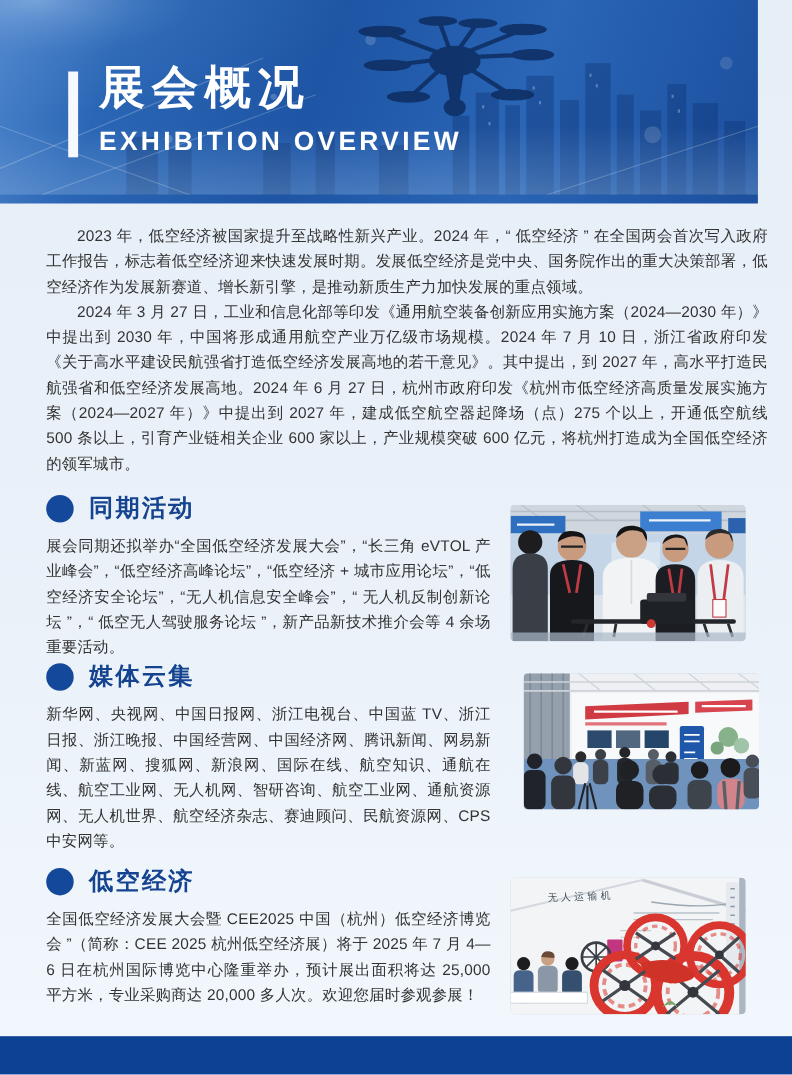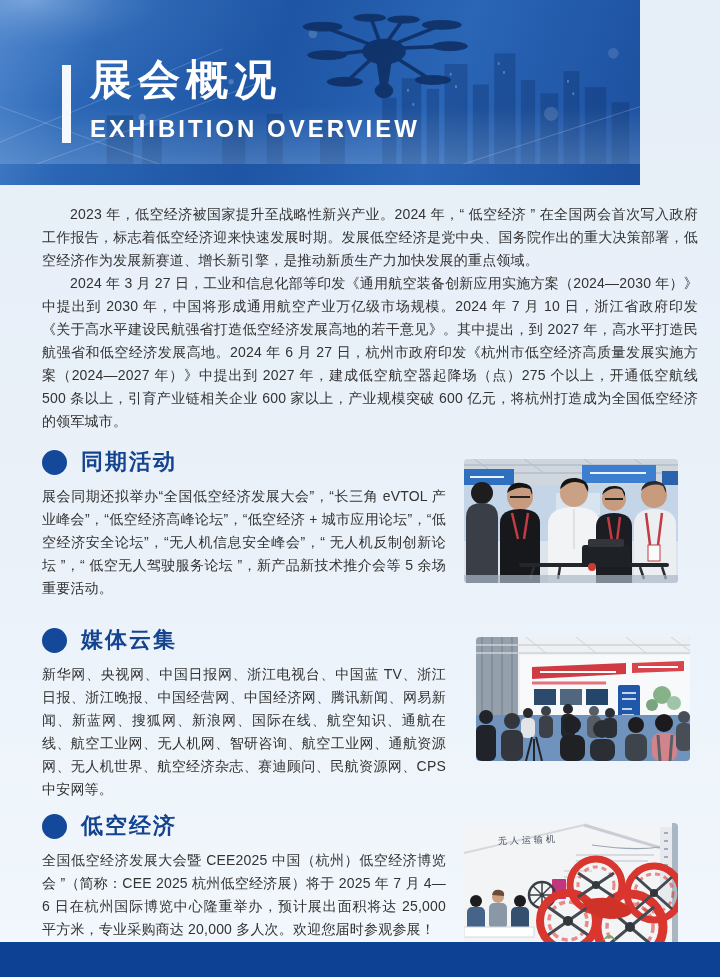--- a/index.html
+++ b/index.html
@@ -7,41 +7,41 @@
   html,body { background:#dfe8f2; }
   body { font-family:"Liberation Sans","DejaVu Sans",sans-serif; }
   .page {
     position:relative; width:720px; height:977px; margin:0 auto;
     background:linear-gradient(180deg,#e6eef7 0%,#eaf1f9 55%,#f1f7fc 96%,#f5fafd 100%);
     overflow:hidden;
   }
 
   
   .banner {
-    position:relative; width:640px; height:185px;
+    position:relative; width:689px; height:185px;
     background:linear-gradient(108deg,#4f86cd 0%,#2a66b5 16%,#1e55a4 42%,#2a65b6 68%,#1c4f9e 100%);
     overflow:hidden;
   }
   .banner svg { position:absolute; inset:0; display:block; }
   .banner-titles { position:absolute; left:90px; top:57px; z-index:3; color:#ffffff; }
   .title-cn { font-size:42px; font-weight:bold; letter-spacing:6px; line-height:1.1; }
   .title-en { margin-top:12px; font-size:24px; font-weight:bold; letter-spacing:3px; }
   .title-bar { position:absolute; left:62px; top:65px; width:9px; height:78px; background:#f5f8fc; z-index:3; }
 
   
   .intro { padding:18px 22px 0 42px; }
   .intro p {
     font-size:14px; line-height:23px; color:#333; text-align:justify;
     text-indent:2em; letter-spacing:0.2px;
   }
 
   
   .sections { padding:6px 30px 0 42px; }
   .row { display:flex; align-items:flex-start; }
-  .row-1 { margin-top:8px; margin-bottom:25px; }
+  .row-1 { margin-top:8px; }
   .row-2 { margin-bottom:10px;justify-content:space-between; }
   .col-text { width:404px; flex:0 0 404px; }
   .sec-head { display:flex; align-items:center; margin-bottom:8px; }
   .dot { width:25px; height:25px; border-radius:50%; background:#14489a; margin-right:14px; flex:0 0 25px; }
   .sec-title { font-size:22px; font-weight:bold; color:#14438f; letter-spacing:2px; }
   .sec-body { font-size:14px; line-height:23px; color:#333; text-align:justify; letter-spacing:0.2px; }
   .photo {
     position:relative; width:214px; height:124px; margin-left:18px; margin-top:12px;
     border-radius:4px; overflow:hidden; flex:0 0 214px; background:#cfd8e2;
   }
@@ -156,21 +156,21 @@
   </section>
 
   <div class="sections">
 
     <div class="row row-1">
       <div class="col-text">
         <div class="sec-head">
           <span class="dot"></span>
           <h2 class="sec-title">同期活动</h2>
         </div>
-        <p class="sec-body">展会同期还拟举办“全国低空经济发展大会”，“长三角 eVTOL 产业峰会”，“低空经济高峰论坛”，“低空经济 + 城市应用论坛”，“低空经济安全论坛”，“无人机信息安全峰会”，“ 无人机反制创新论坛 ”，“ 低空无人驾驶服务论坛 ”，新产品新技术推介会等 5 余场重要活动。</p>
+        <p class="sec-body">展会同期还拟举办“全国低空经济发展大会”，“长三角 eVTOL 产业峰会”，“低空经济高峰论坛”，“低空经济 + 城市应用论坛”，“低空经济安全论坛”，“无人机信息安全峰会”，“ 无人机反制创新论坛 ”，“ 低空无人驾驶服务论坛 ”，新产品新技术推介会等 4 余场重要活动。</p>
       </div>
       <figure class="photo">
         <svg viewBox="0 0 214 124">
           <rect width="214" height="124" fill="#dde4ec"></rect>
 
           <g>
             <rect x="0" y="0" width="214" height="26" fill="#cfd6de"></rect>
             <path d="M0,6 H214 M0,14 H214" stroke="#b4bec9" stroke-width="1.5"></path>
             <path d="M10,0 L30,14 M60,0 L80,14 M120,0 L140,14 M170,0 L190,14" stroke="#b4bec9" stroke-width="1"></path>
             <rect x="0" y="10" width="50" height="16" fill="#2f6fc0"></rect>

